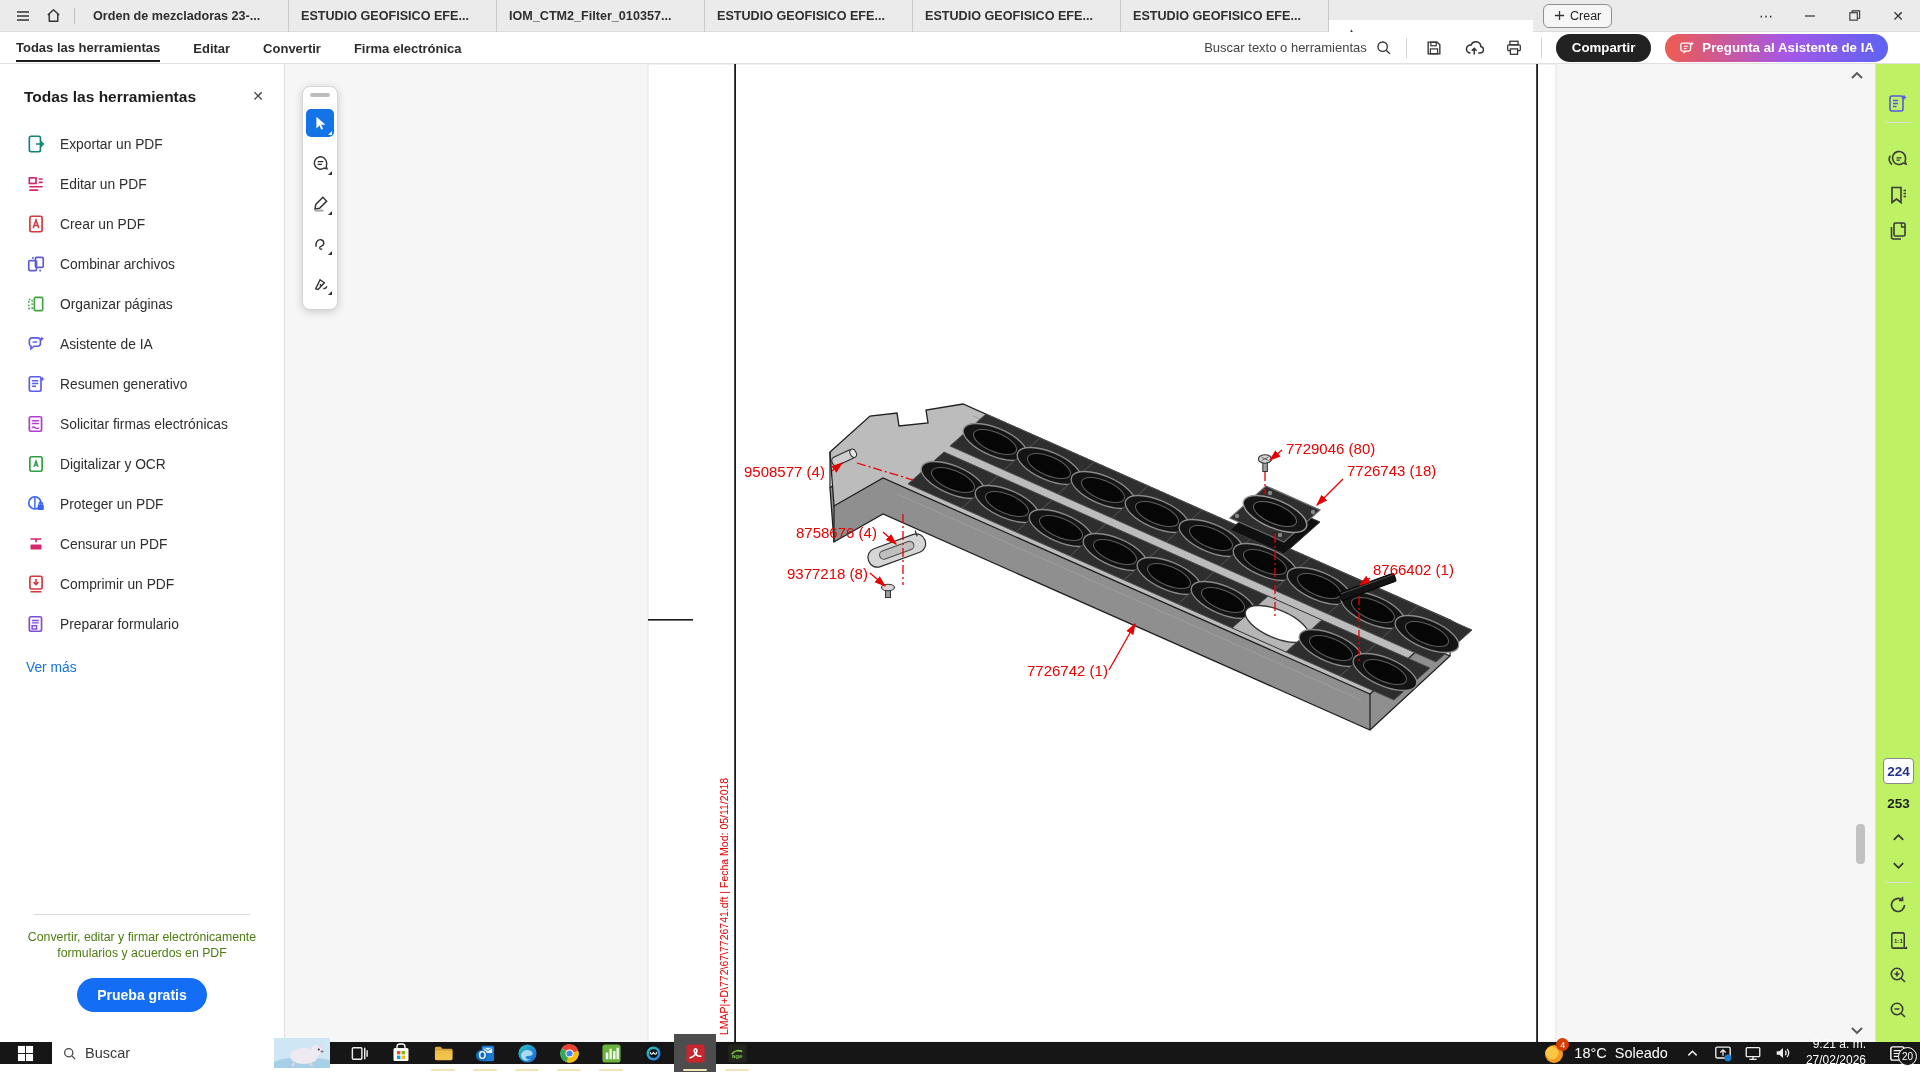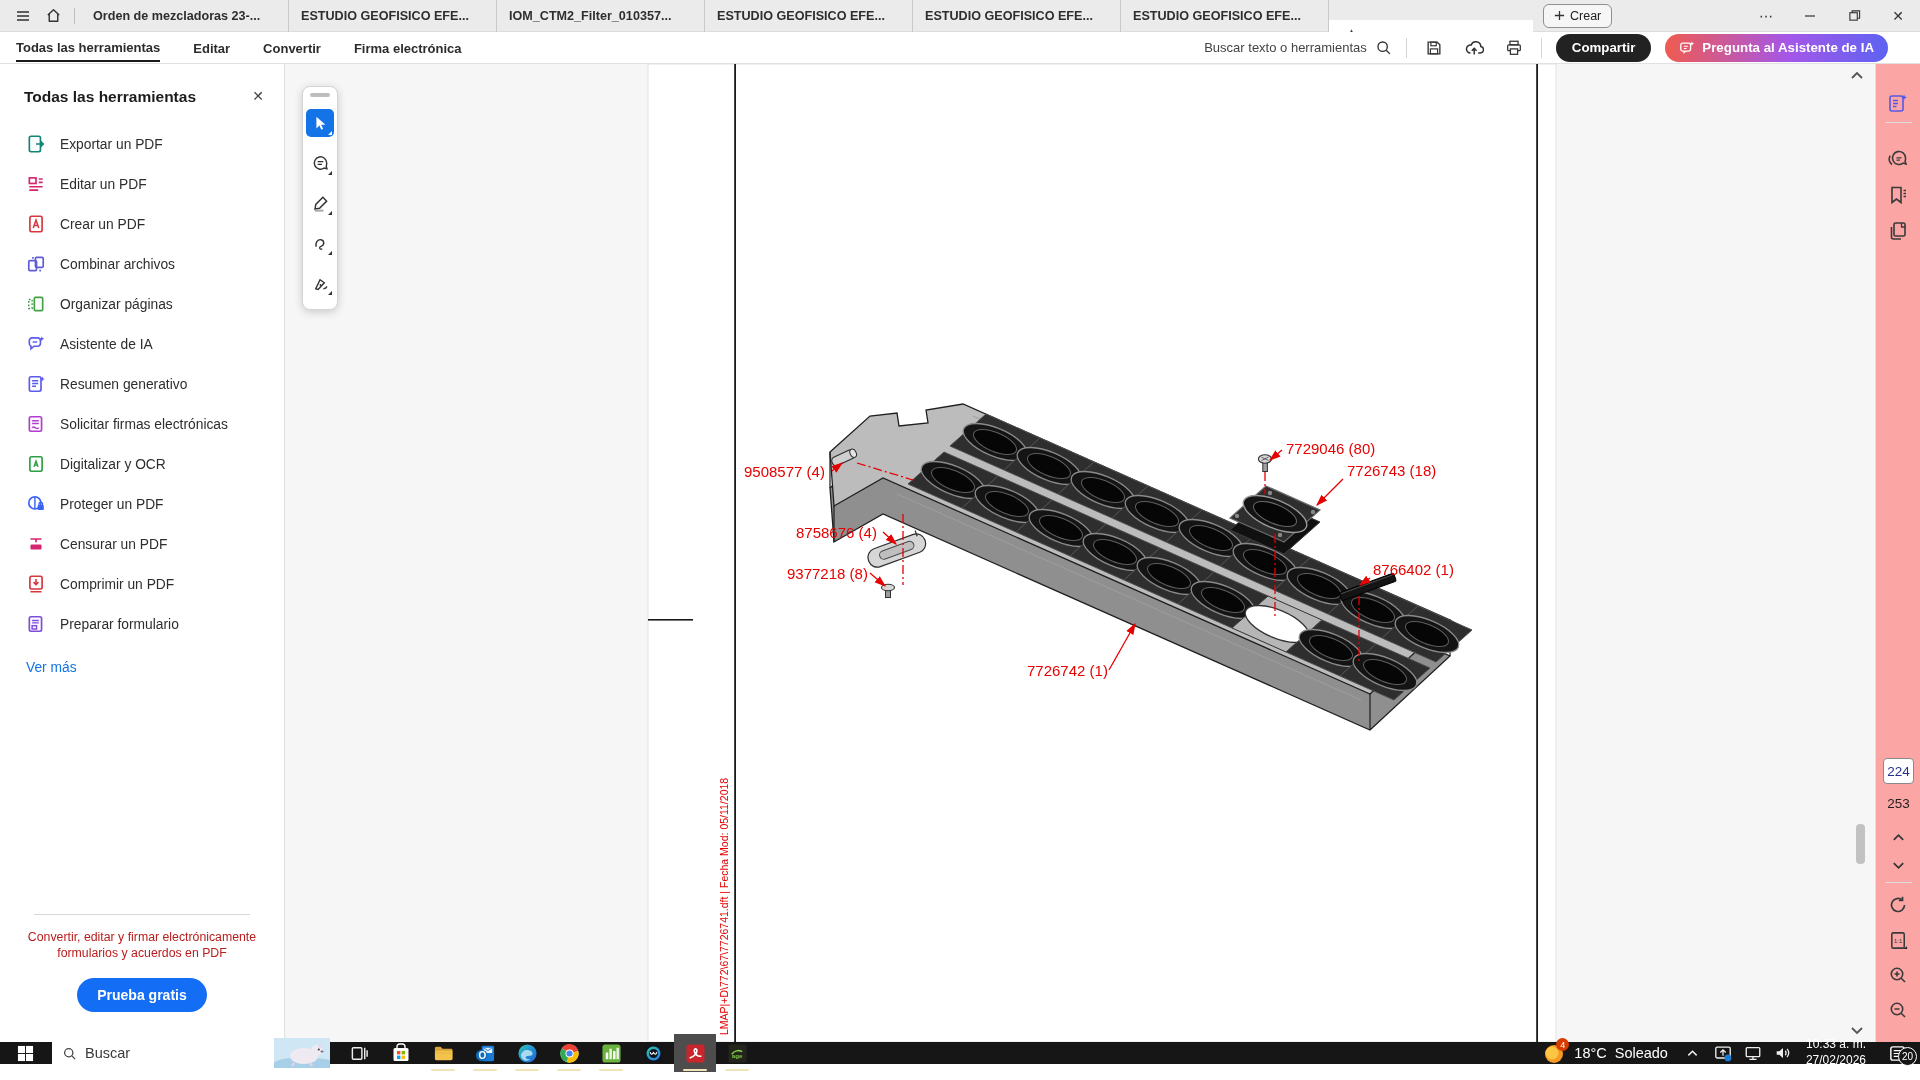--- a/index.html
+++ b/index.html
@@ -30,36 +30,36 @@
   #sidebar{position:absolute;left:0;top:64px;width:285px;height:978px;background:#fff;border-right:1px solid #e0e0e0;}
   #sb-head{display:flex;align-items:flex-start;padding:24px 16px 0 24px;}
   #sb-title{font-size:15.5px;font-weight:700;color:#1b1b1b;flex:1;}
   #sb-close{color:#444;font-size:14px;cursor:pointer;padding:0 4px;}
   #sb-list{margin-top:18px;}
   .sb-item{height:40px;display:flex;align-items:center;padding-left:26px;gap:14px;font-size:13.8px;color:#2e2e2e;cursor:pointer;}
   .sb-ic{width:20px;height:20px;flex:0 0 20px;}
   #ver-mas{margin:16px 0 0 26px;font-size:13.8px;color:#1473e6;cursor:pointer;display:inline-block;}
   #sb-promo{position:absolute;left:0;bottom:0;width:100%;padding:0 24px 30px 24px;text-align:center;}
   #sb-promo .pdiv{height:1px;background:#d8d8d8;margin:0 10px 14px 10px;}
-  #promo-text{font-size:12.3px;color:#b91c1c;line-height:1.35;}
+  #promo-text{font-size:12.3px;color:#4d7c0f;line-height:1.35;}
   #trial-btn{margin-top:16px;display:inline-block;background:#146ef5;color:#fff;font-size:14px;font-weight:700;padding:9px 20px;border-radius:18px;cursor:pointer;}
   
   #canvas{position:absolute;left:285px;top:64px;width:1590px;height:978px;background:#f6f6f7;}
   #docsvg{position:absolute;left:0;top:0;}
   
   #palette{position:absolute;left:17px;top:22px;width:36px;background:#fff;border:1px solid #d5d5d5;border-radius:8px;box-shadow:0 2px 8px rgba(0,0,0,.18);padding:6px 0 6px 0;display:flex;flex-direction:column;align-items:center;z-index:5;}
   #pal-handle{width:20px;height:4px;border-radius:2px;background:#bdbdbd;margin-bottom:6px;cursor:grab;}
   .pal-btn{width:28px;height:28px;border-radius:5px;display:flex;align-items:center;justify-content:center;margin:6px 0;position:relative;color:#333;cursor:pointer;}
   .pal-btn.sel{background:#1473e6;color:#fff;}
   .pal-btn .corner{position:absolute;right:2px;bottom:2px;width:0;height:0;border-left:4px solid transparent;border-bottom:4px solid currentColor;}
   
   .scr{position:absolute;color:#555;z-index:5;cursor:pointer;}
   #scr-thumb{position:absolute;left:1571px;top:760px;width:9px;height:40px;background:#c2c2c2;border-radius:4px;z-index:5;cursor:pointer;}
   
-  #rightcol{position:absolute;right:0;top:64px;width:45px;height:978px;background:#fca5a5;border-left:1px solid #e0e0e0;}
+  #rightcol{position:absolute;right:0;top:64px;width:45px;height:978px;background:#bef264;border-left:1px solid #e0e0e0;font-weight:bold;}
   .rc-ic{position:absolute;left:50%;transform:translateX(-50%);width:30px;height:30px;display:flex;align-items:center;justify-content:center;color:#3a3a3a;cursor:pointer;}
   .rc-div{position:absolute;left:9px;width:27px;height:1px;background:#ddd;}
   #page-box{position:absolute;left:7px;top:694px;width:31px;height:26px;border:1px solid #8a8a8a;border-radius:4px;display:flex;align-items:center;justify-content:center;font-size:13.5px;color:#24338f;background:#fff;cursor:text;}
   #page-total{position:absolute;left:0;top:732px;width:45px;text-align:center;font-size:13.5px;color:#222;}
   
   #taskbar{position:absolute;left:0;top:1042px;width:1920px;height:22px;background:#161616;display:flex;align-items:center;}
   .tk-btn{width:42px;height:38px;display:flex;align-items:center;justify-content:center;position:relative;cursor:pointer;}
   .tk-btn .ul{position:absolute;bottom:1px;left:9px;width:24px;height:2.5px;background:#f1e4b6;border-radius:1px;}
   .tk-btn.activeapp{background:#4d4d4d;}
   #tk-search{width:278px;height:30px;background:#fff;margin-left:6px;display:flex;align-items:center;gap:8px;padding-left:10px;font-size:14.5px;color:#3a3a3a;position:relative;overflow:hidden;cursor:text;}
@@ -718,21 +718,21 @@
           <path d="M10 14v2.5M6 17h8" stroke="#eee" stroke-width="1.5"></path>
         </svg>
     </div>
     <div class="tk-sic">
       <svg width="18" height="18" viewBox="0 0 20 20">
           <path d="M3 8v4h3l4 3.5v-11L6 8z" fill="#eee"></path>
           <path d="M12.5 7.5a4 4 0 0 1 0 5M14.5 5.5a7 7 0 0 1 0 9" fill="none" stroke="#eee" stroke-width="1.4"></path>
         </svg>
     </div>
     <div id="tk-clock">
-      <div>10:33 a. m.</div>
+      <div>9:21 a. m.</div>
       <div>27/02/2026</div>
     </div>
     <div id="tk-notif">
       <svg width="19" height="19" viewBox="0 0 20 20">
           <rect x="3" y="3" width="14" height="14" rx="2" fill="none" stroke="#fff" stroke-width="1.5"></rect>
           <path d="M6 7h8M6 10h8M6 13h5" stroke="#fff" stroke-width="1.3"></path>
         </svg>
       <span id="notif-badge">20</span>
     </div>
   </div>

